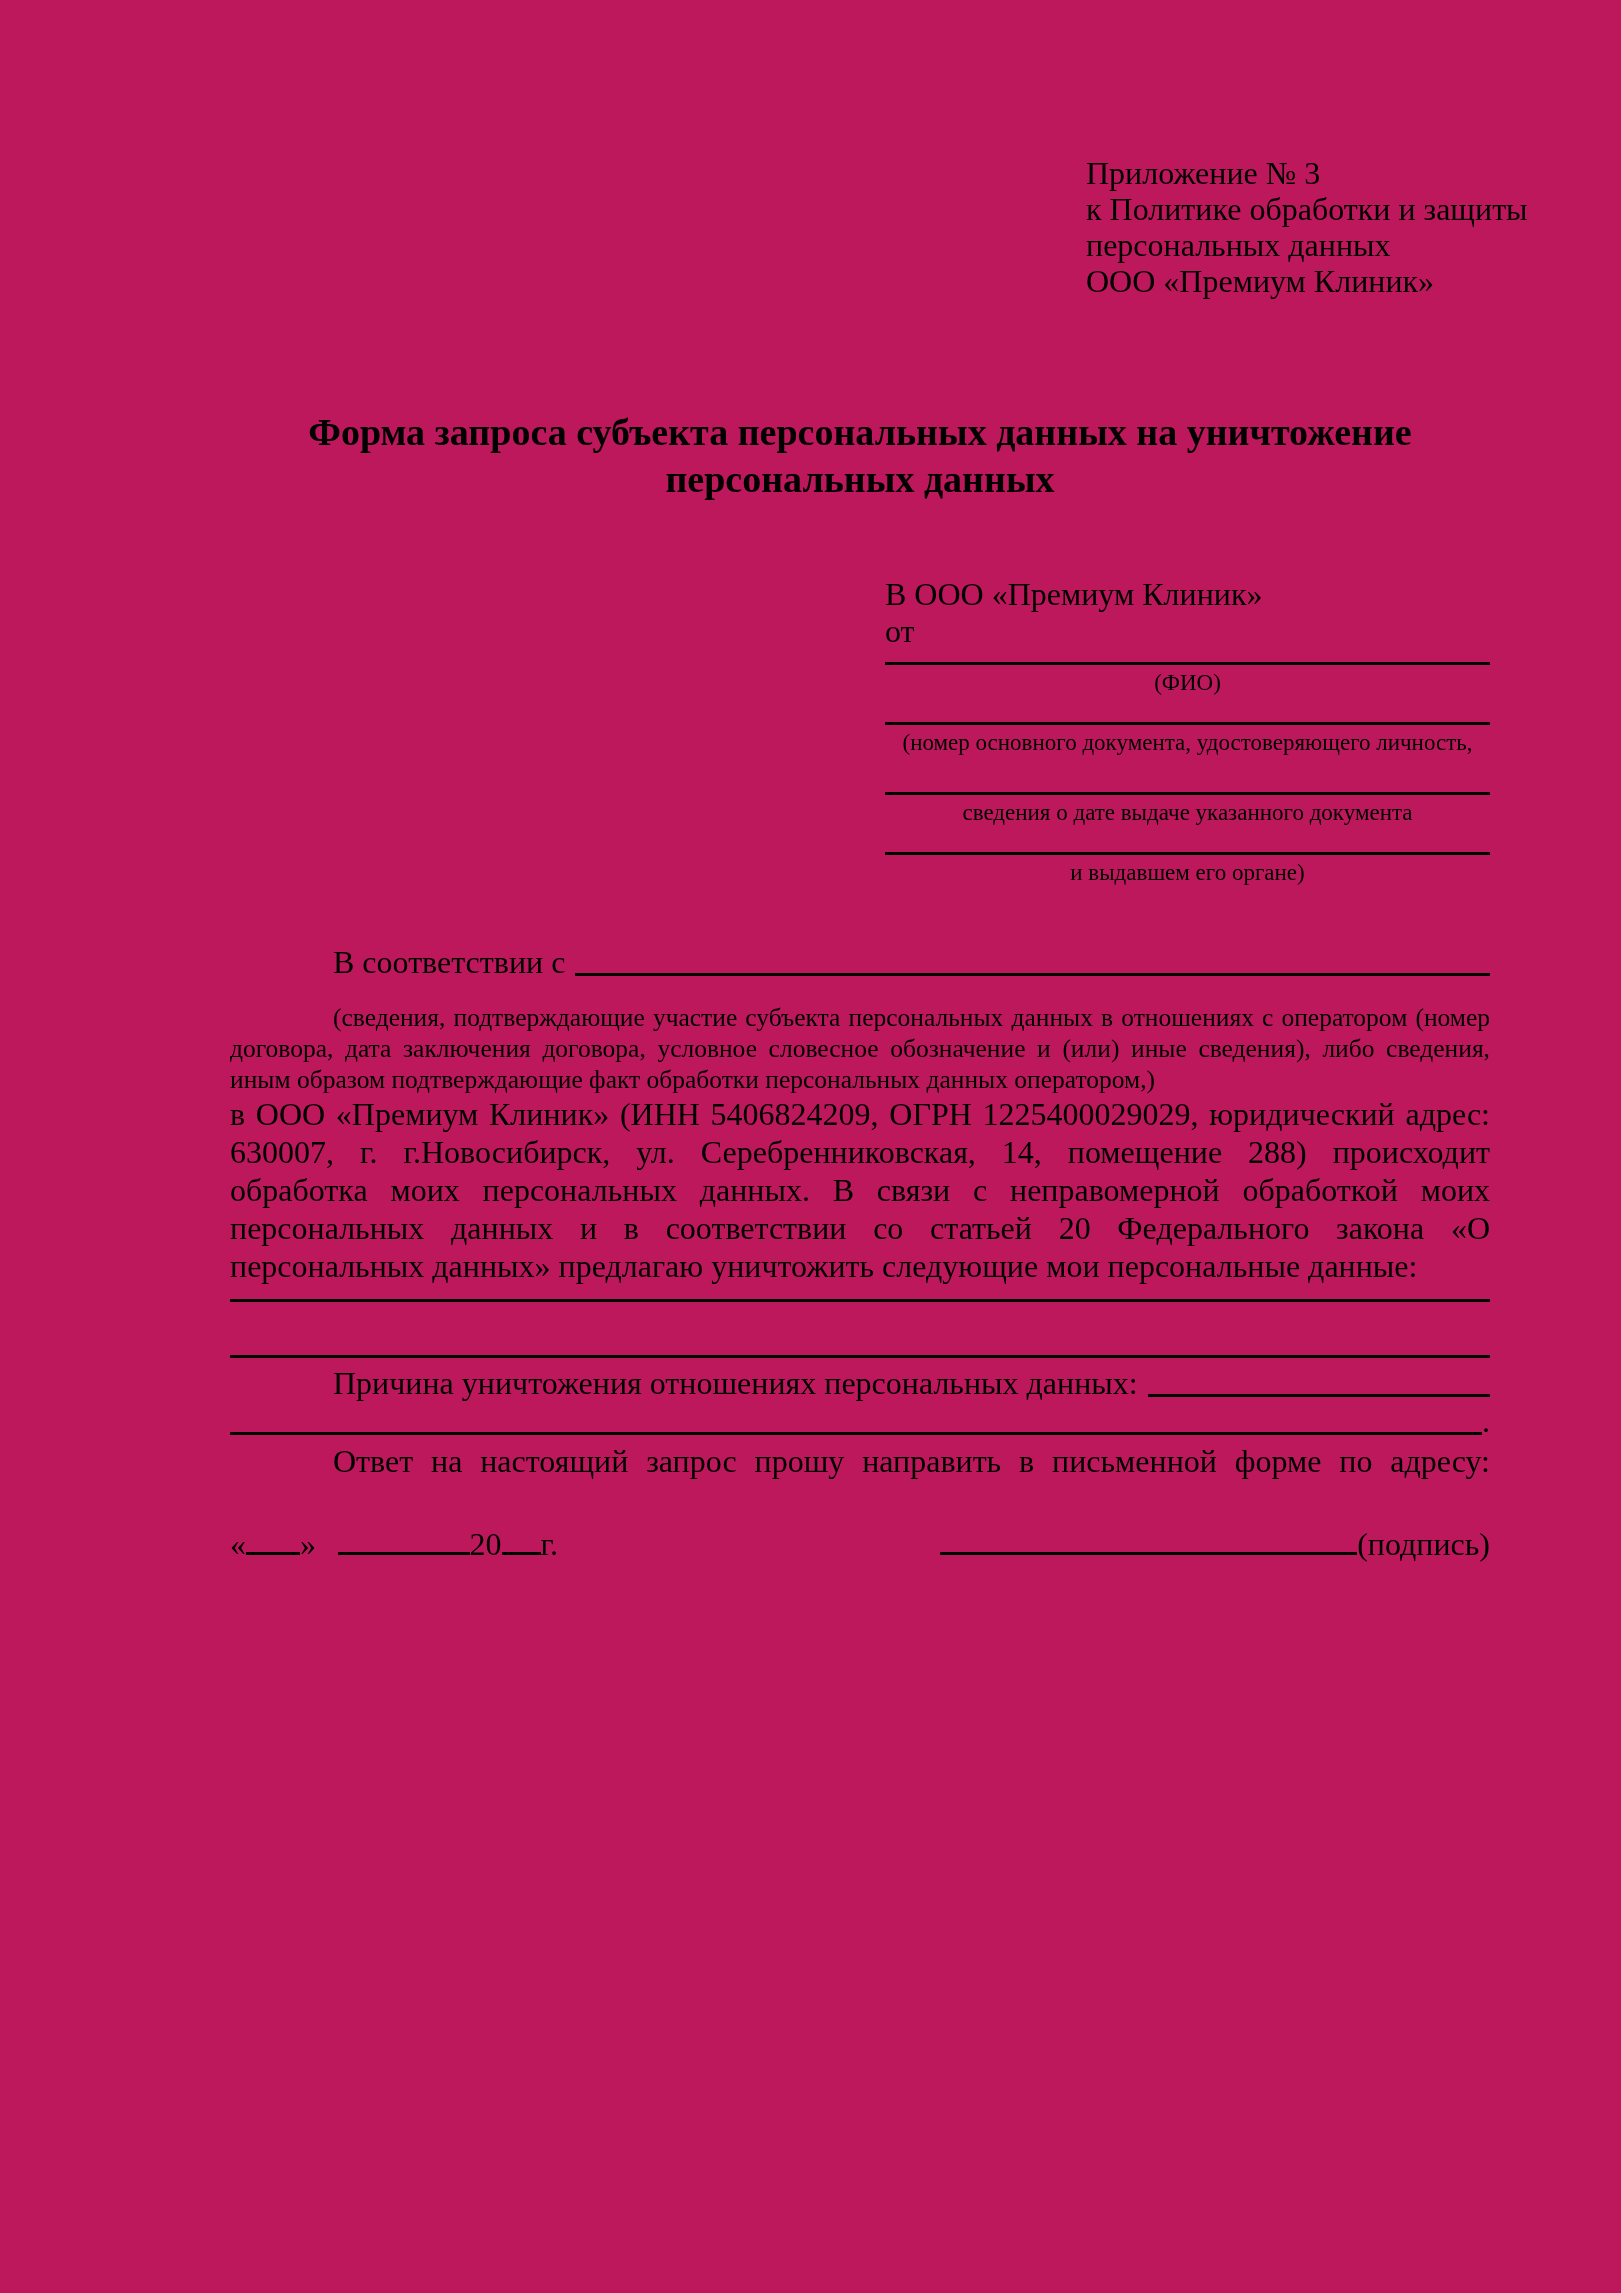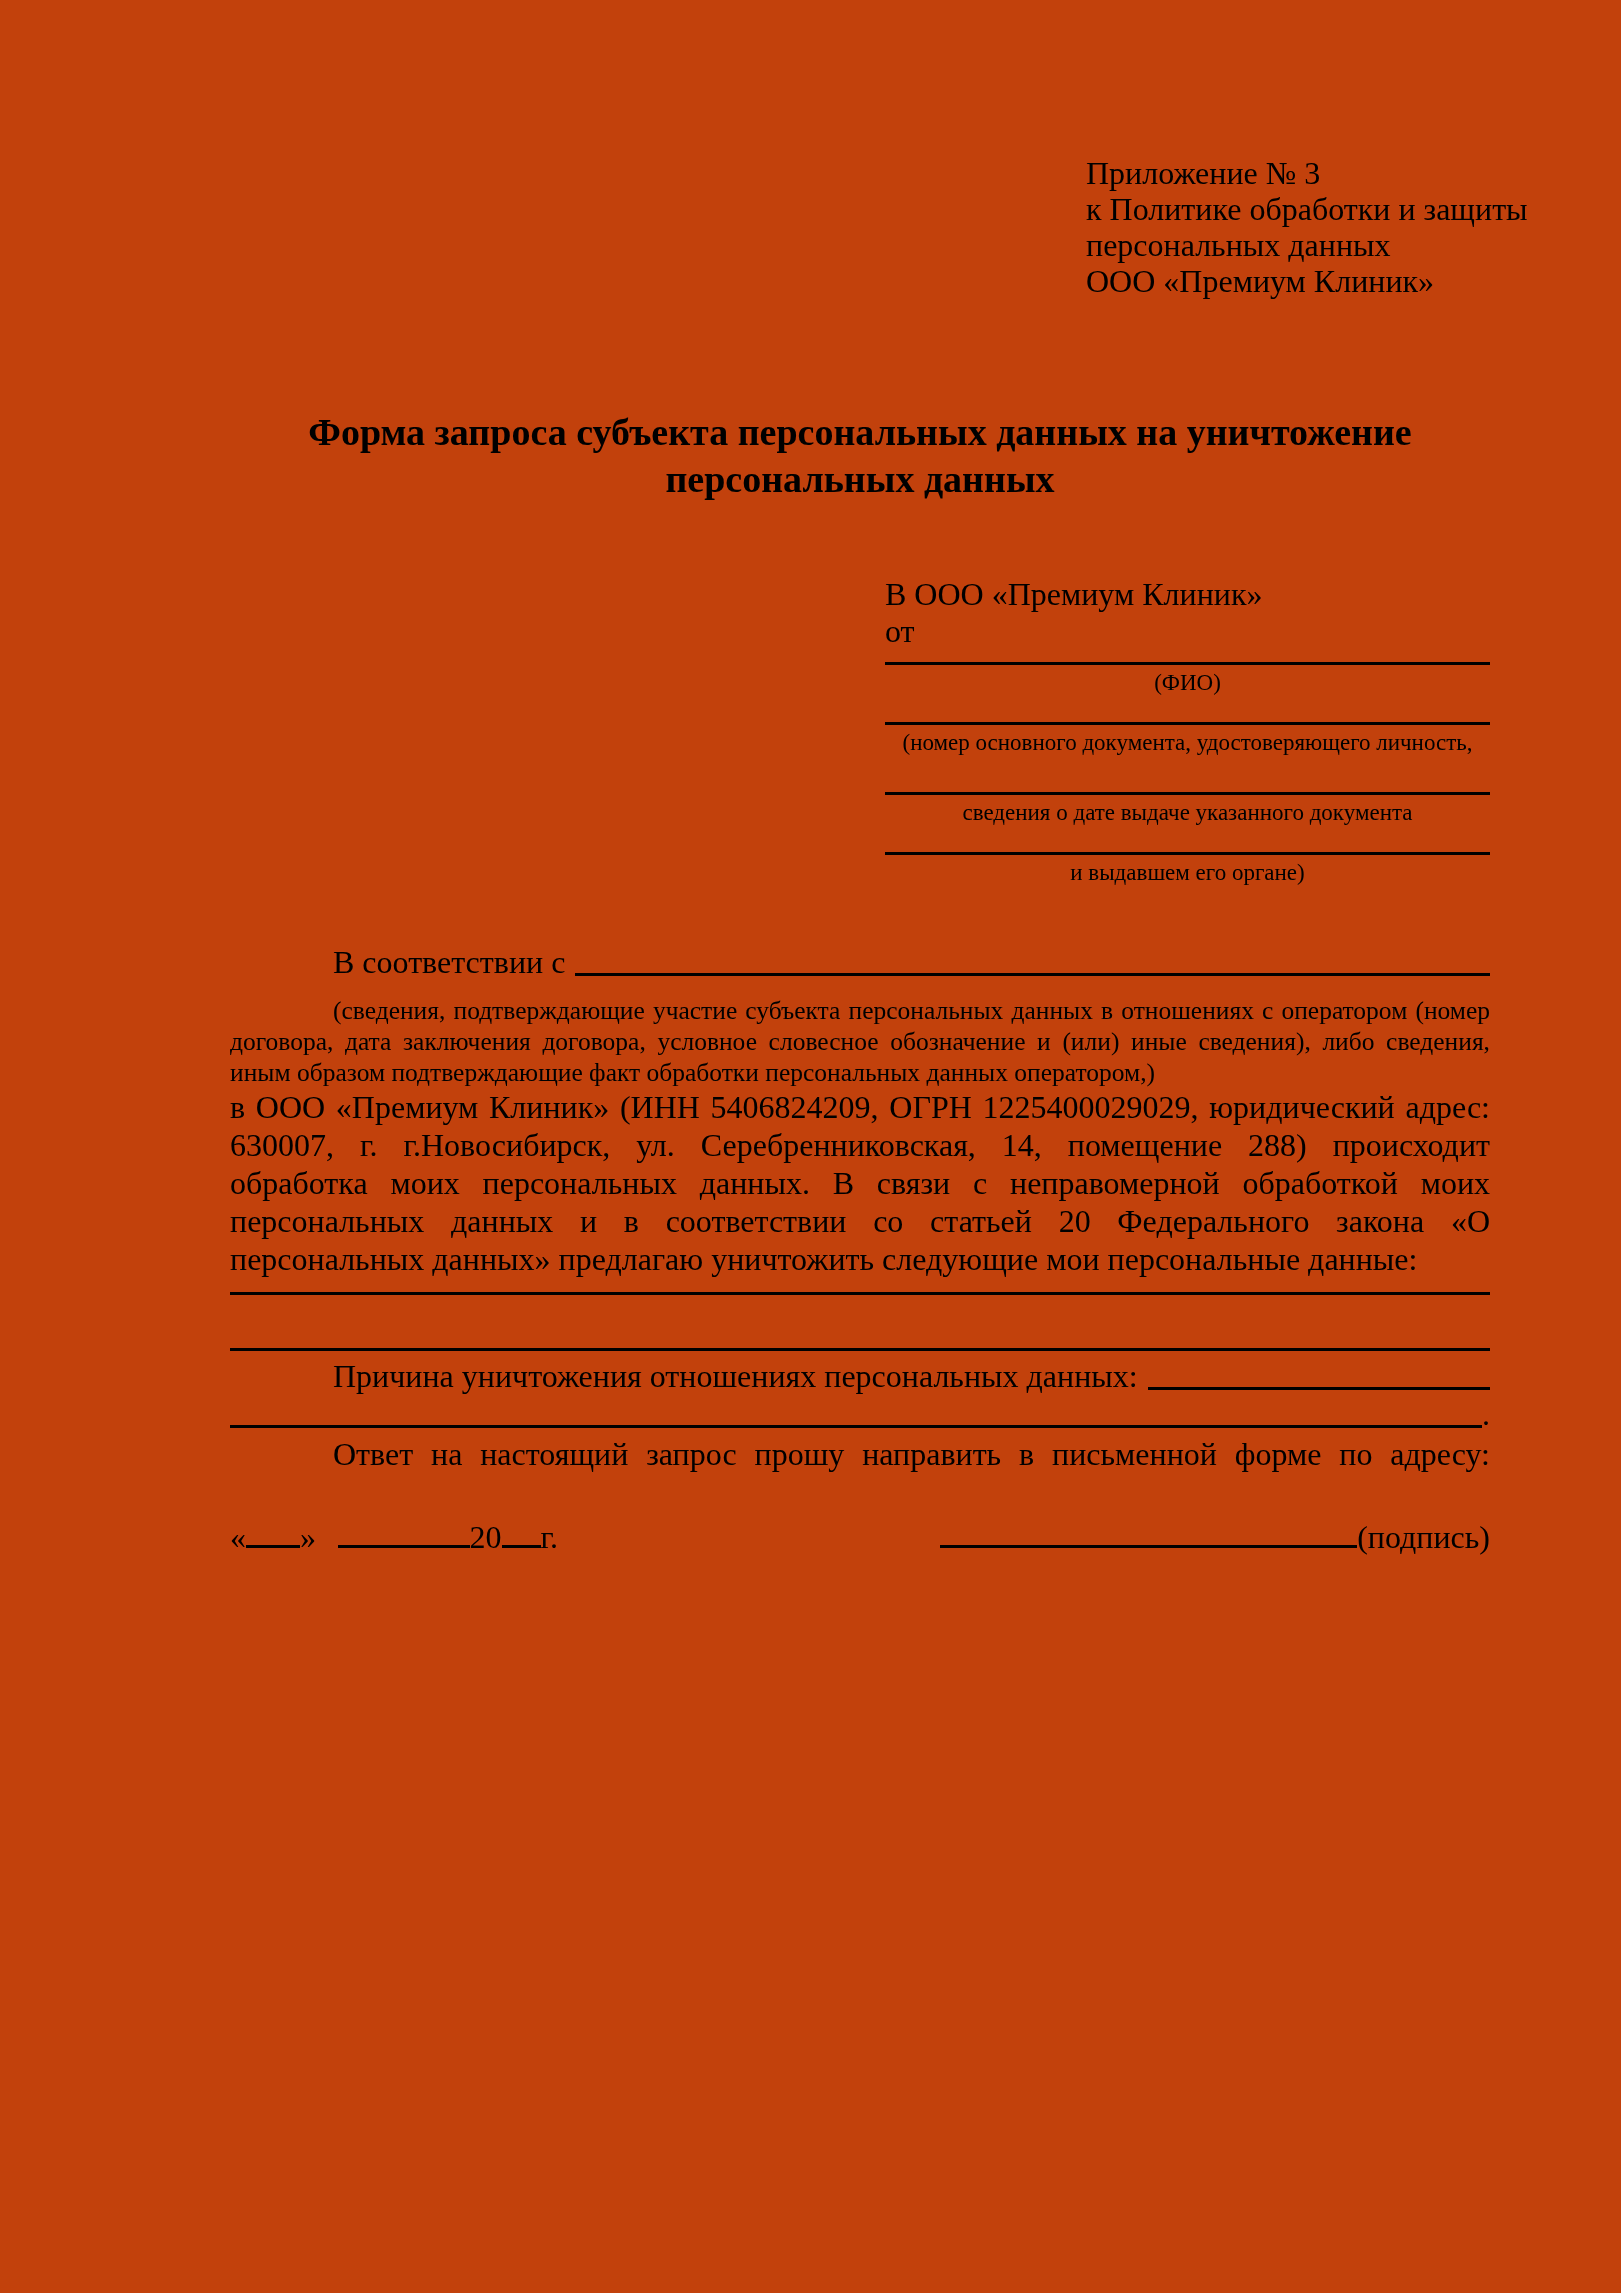--- a/index.html
+++ b/index.html
@@ -1,20 +1,20 @@
 <!DOCTYPE html>
 <html lang="ru"><head>
 <meta charset="utf-8">
 <style>
   html, body { margin: 0; padding: 0; background: #e8e8e8; }
   .page {
     position: relative;
     width: 1621px;
     height: 2294px;
-    background: #c2410c;
+    background: #be185d;
     color: #000000;
     font-family: "Liberation Serif", "DejaVu Serif", serif;
     overflow: hidden;
   }
   .content { padding: 0 131px 0 230px; }
 
   
   .appendix {
     margin: 155px 0 0 856px;
     font-size: 32px;
@@ -54,21 +54,21 @@
 
   .according {
     margin-top: 45px;
     font-size: 32px;
     line-height: 38px;
     padding-left: 103px;
   }
   .according .label { white-space: nowrap; margin-top: 11px; }
 
   .small-note {
-    margin-top: 14px;
+    margin-top: 21px;
     font-size: 25.5px;
     line-height: 31px;
     text-align: justify;
     text-indent: 103px;
   }
 
   .main-par {
     font-size: 32px;
     line-height: 38px;
     text-align: justify;

